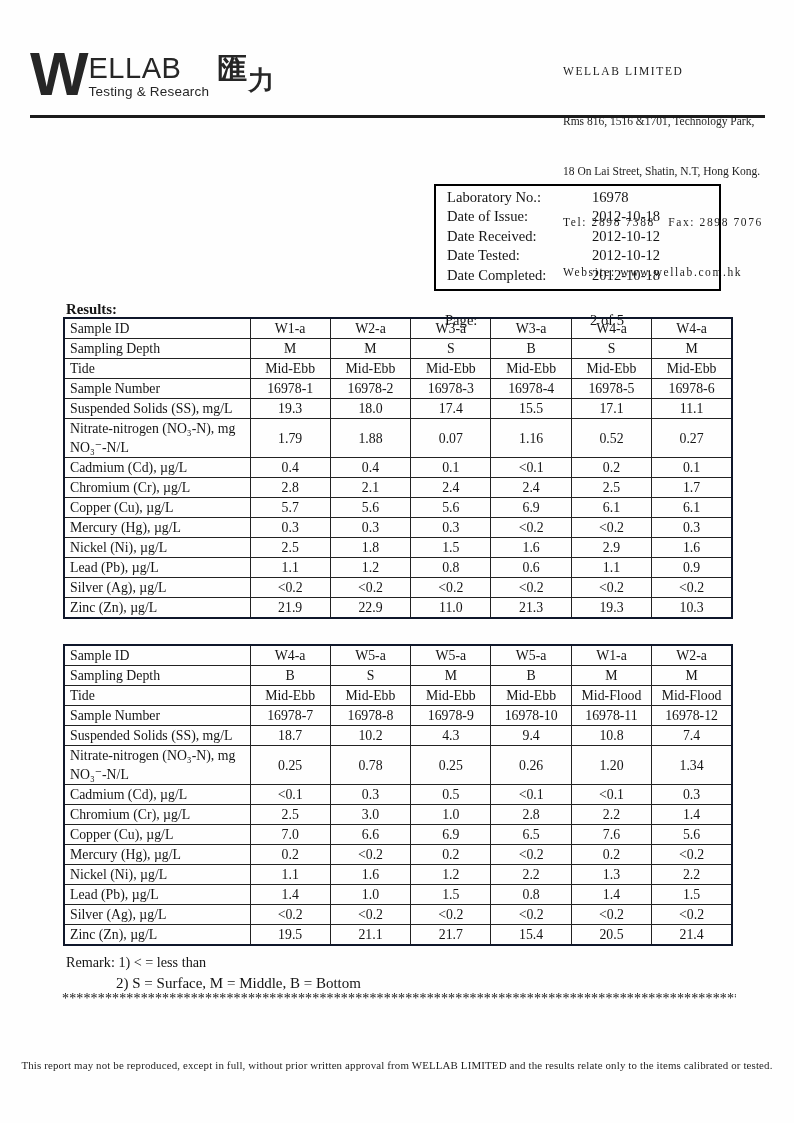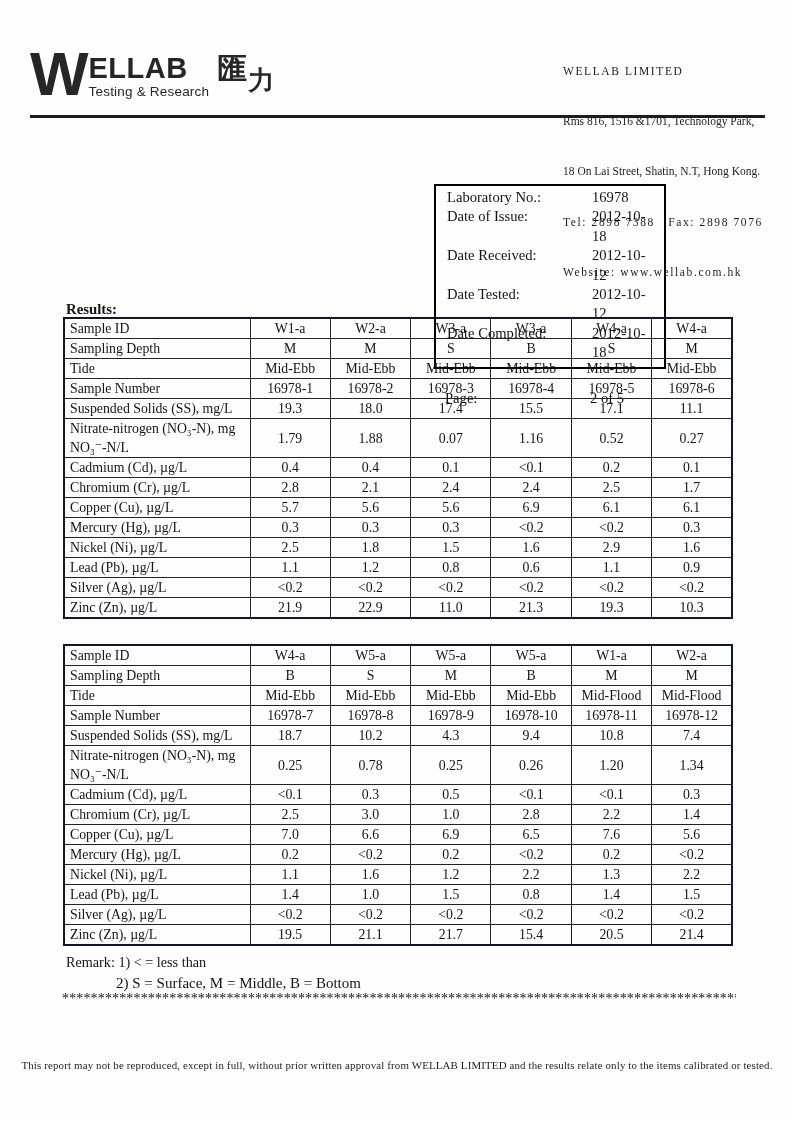--- a/index.html
+++ b/index.html
@@ -10,31 +10,31 @@
     margin:0 auto;
     background:#fefefe;
     font-family:"Liberation Serif","DejaVu Serif",serif;
     color:#141414;
     overflow:hidden;
   }
   
   .logo { position:absolute; left:30px; top:46px; display:flex; align-items:flex-start; color:#262626; }
   .logo-w { font-family:"Liberation Sans","DejaVu Sans",sans-serif; font-size:62px; font-weight:700; line-height:56px; letter-spacing:-2px; }
   .logo-stack { display:flex; flex-direction:column; margin-left:2px; margin-top:8px; }
-  .logo-ellab { font-family:"Liberation Sans","DejaVu Sans",sans-serif; font-size:29px; font-weight:700; line-height:28px; letter-spacing:0.5px; }
+  .logo-ellab { font-family:"Liberation Sans","DejaVu Sans",sans-serif; font-size:29px; font-weight:400; line-height:28px; letter-spacing:0.5px; }
   .logo-tag { font-family:"Liberation Sans","DejaVu Sans",sans-serif; font-size:13.5px; line-height:16px; margin-top:2px; letter-spacing:0.2px; }
   .logo-cjk1 { font-size:30px; line-height:30px; margin:8px 0 0 8px; font-weight:600; }
   .logo-cjk2 { font-size:26px; line-height:26px; margin:22px 0 0 1px; font-weight:600; }
   .company { position:absolute; left:563px; top:29px; font-size:11.5px; line-height:16.8px; white-space:pre; color:#1c1c1c; }
   .company .sp { letter-spacing:1.6px; }
   .header-rule { position:absolute; left:30px; top:115px; width:735px; height:3px; background:#1c1c1c; }
   
   .report-title { position:absolute; left:0; top:127px; width:100%; text-align:center; font-size:21px; font-weight:bold; letter-spacing:2px; }
   
-  .lab-wrap { position:absolute; left:434px; top:184px; width:232px; font-size:14.6px; }
+  .lab-wrap { position:absolute; left:434px; top:184px; width:287px; font-size:14.6px; }
   .lab-box { border:2.5px solid #000; padding:2px 4px 4px 11px; }
   .lab-row { display:flex; line-height:19.4px; }
   .lab-label { width:145px; flex:none; }
   .page-row { display:flex; line-height:19.4px; padding:20px 4px 0 11px; }
   
   .results-label { position:absolute; left:66px; top:301px; font-size:14.8px; font-weight:bold; }
   .results-table { border-collapse:collapse; table-layout:fixed; width:670px; font-size:13.8px; border:2px solid #0f172a; }
   .results-table th, .results-table td { border:1px solid #222; padding:0 5px; line-height:19px; font-weight:normal; vertical-align:middle; }
   .results-table th.rlabel { text-align:left; }
   .results-table td.val { text-align:center; }

